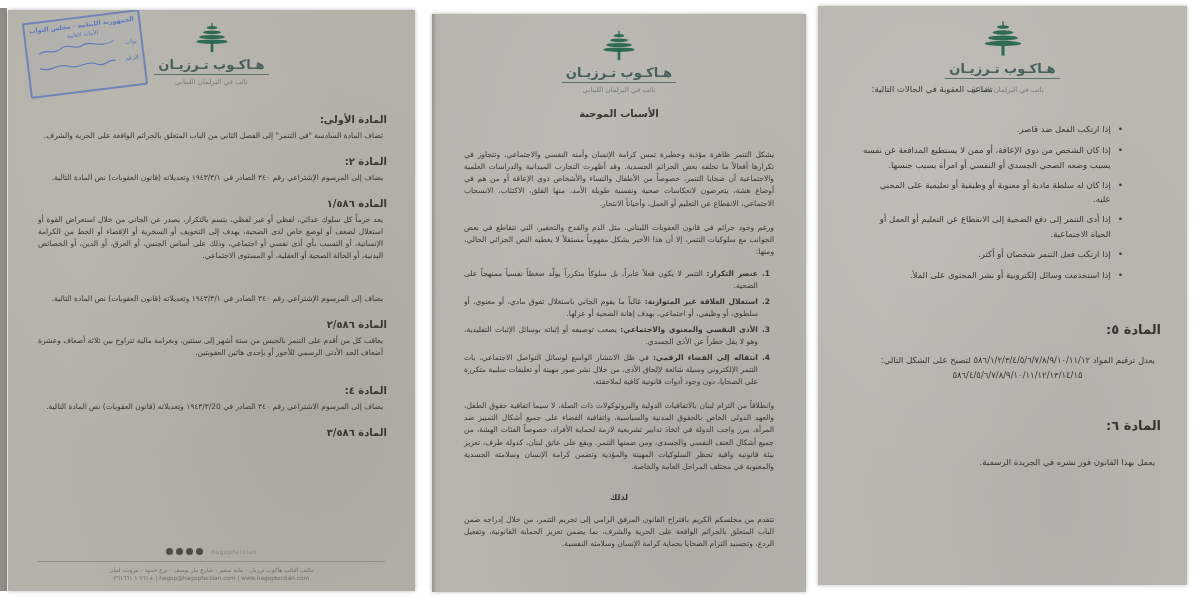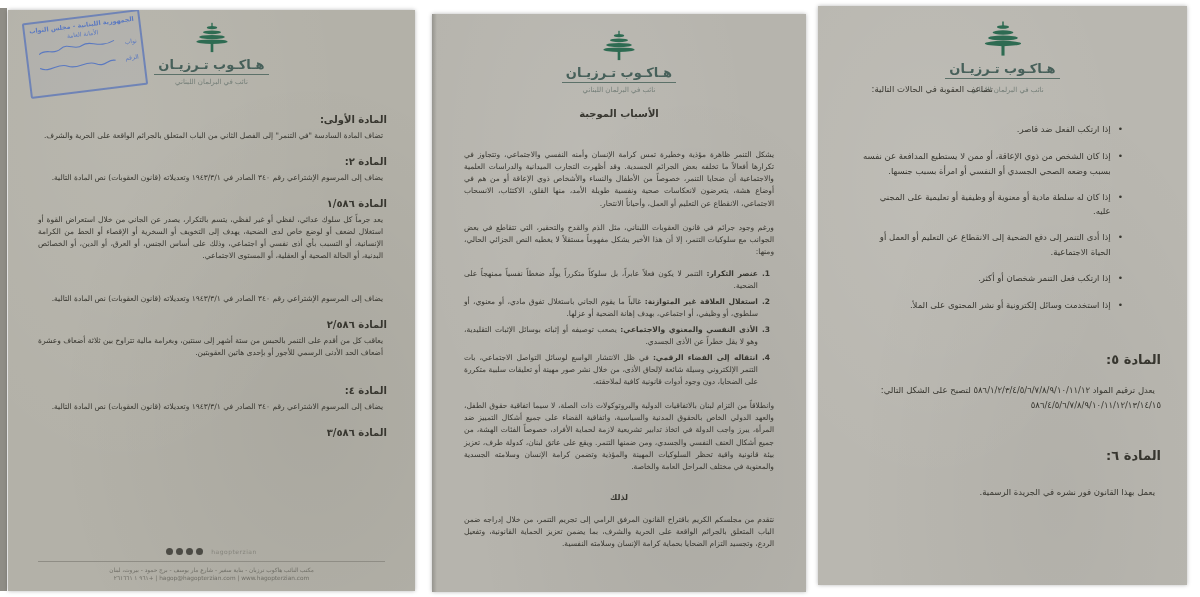--- a/index.html
+++ b/index.html
@@ -70,24 +70,24 @@
   .li{display:flex;gap:4px;font-size:7.5px;line-height:1.6;margin-top:4px;}
   .li .num{flex:0 0 auto;font-weight:bold;}
   .li .li-text{text-align:justify;}
   .therefore{font-size:8px;font-weight:bold;text-align:center;margin-top:20px;}
 
   
   .headrow{position:relative;height:13px;margin-top:4px;flex:0 0 auto;}
   .h3-heading{position:absolute;right:53%;top:1px;white-space:nowrap;font-size:8.5px;color:#3b3a33;}
   .h3-tagline{position:absolute;right:37%;top:3px;font-size:7px;color:#737d77;white-space:nowrap;}
   .bullets{margin:26px 38px 0 16px;}
-  .bullet{display:flex;gap:7px;font-size:8.5px;line-height:1.75;margin-top:11px;}
+  .bullet{display:flex;gap:7px;font-size:8.5px;line-height:1.75;margin-top:5px;}
   .bullet::before{content:"•";flex:0 0 auto;font-size:9px;}
   .a5-line1{font-size:8.5px;line-height:1.8;text-align:justify;margin:16px 6px 0 6px;}
-  .a5-line2{font-size:8.5px;text-align:right;margin-top:2px;padding-left:30px;}
+  .a5-line2{font-size:8.5px;text-align:center;margin-top:2px;padding-left:30px;}
   .p3-sec-head{font-size:13px;font-weight:bold;margin-top:38px;}
   .a6-text{font-size:8.5px;margin:24px 6px 0 6px;}
 </style>
 </head>
 <body>
 
 <div class="edge-strip"></div>
 
 <div class="page" id="page1">
 
@@ -143,21 +143,21 @@
     <div class="art-text">يضاف إلى المرسوم الإشتراعي رقم ٣٤٠ الصادر في ١٩٤٣/٣/١ وتعديلاته (قانون العقوبات) نص المادة التالية.</div>
   </div>
 
   <div class="section">
     <div class="art-head">المادة ٢/٥٨٦</div>
     <div class="art-text">يعاقب كل من أقدم على التنمر بالحبس من ستة أشهر إلى سنتين، وبغرامة مالية تتراوح بين ثلاثة أضعاف وعشرة أضعاف الحد الأدنى الرسمي للأجور أو بإحدى هاتين العقوبتين.</div>
   </div>
 
   <div class="section gap-lg">
     <div class="art-head">المادة ٤:</div>
-    <div class="art-text">يضاف إلى المرسوم الاشتراعي رقم ٣٤٠ الصادر في ١٩٤٣/٣/١ وتعديلاته (قانون العقوبات) نص المادة التالية.</div>
+    <div class="art-text">يضاف إلى المرسوم الاشتراعي رقم ٣٤٠ الصادر في ١٩٤٣/٣/20 وتعديلاته (قانون العقوبات) نص المادة التالية.</div>
   </div>
 
   <div class="section">
     <div class="art-head">المادة ٣/٥٨٦</div>
   </div>
 
   <div class="p1-footer">
     <div class="social-row">
       <span class="dot"></span>
       <span class="dot"></span>

